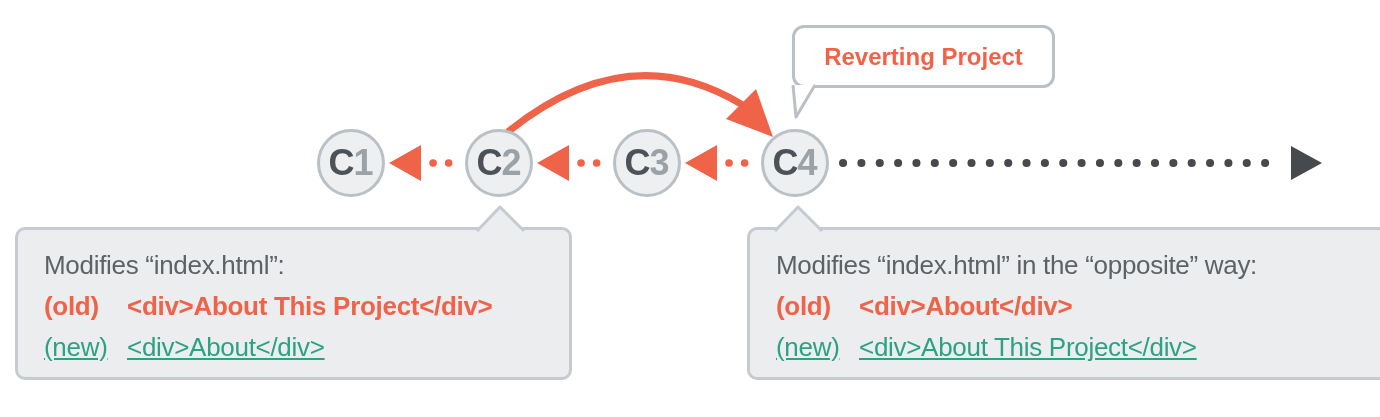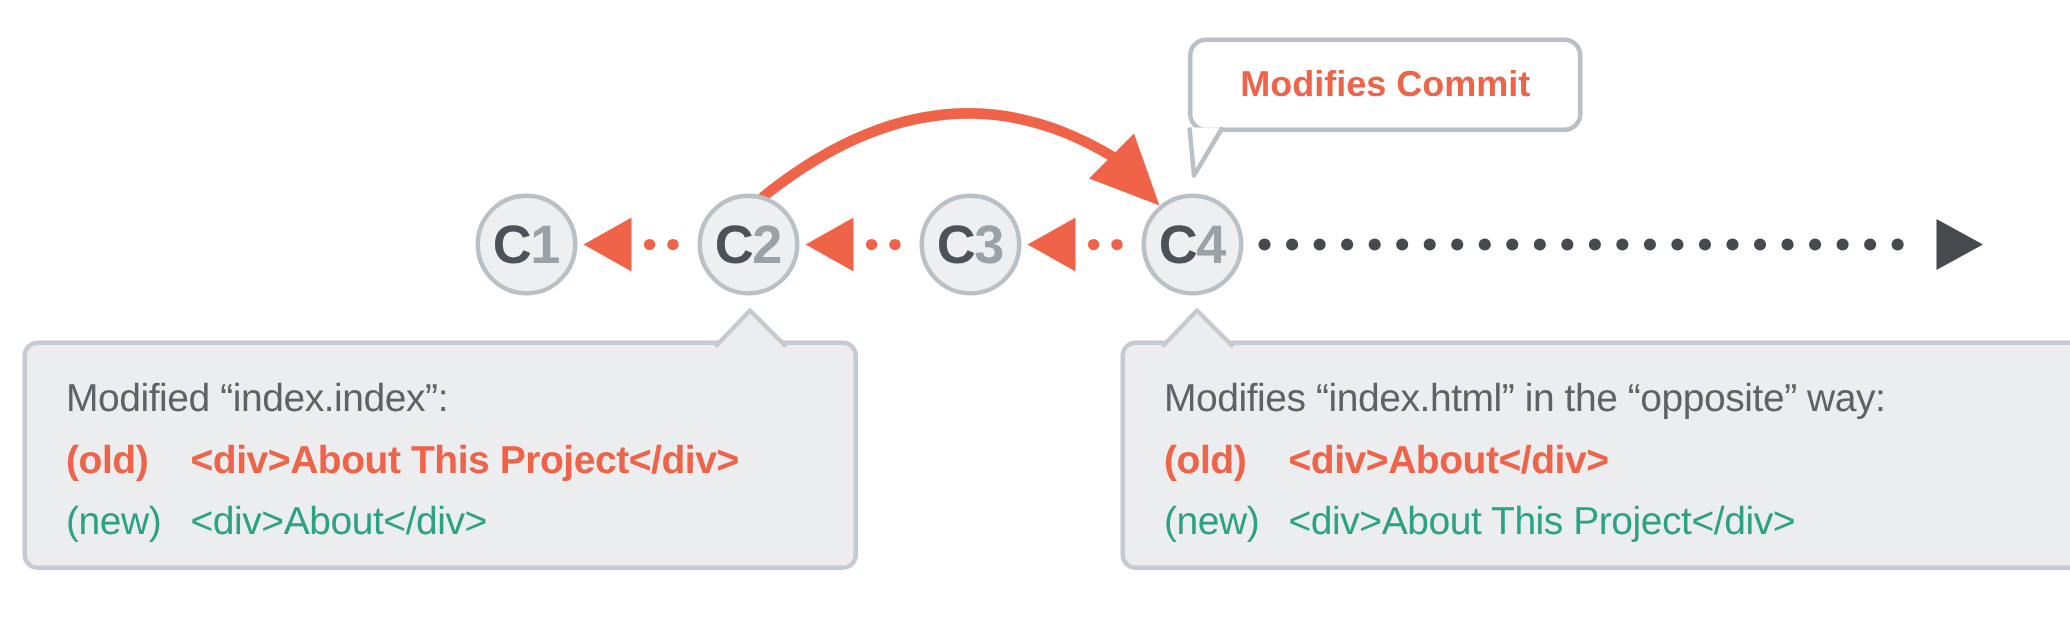--- a/index.html
+++ b/index.html
@@ -33,21 +33,21 @@
     position:absolute; top:227px; height:153px; box-sizing:border-box;
     background:var(--box-fill); border:3px solid var(--box-border); border-radius:10px;
     padding:15px 0 0 26px; z-index:2;
   }
   .callout-left  { left:15px;  width:557px; }
   .callout-right { left:747px; width:682px; }
   .callout .line { height:41px; display:flex; align-items:center; font-size:26px; letter-spacing:-0.3px; white-space:nowrap; }
   .callout .title { color:var(--text-gray); }
   .callout .lbl  { width:83px; flex:none; }
   .callout .old  { color:var(--accent-red);font-weight:bold; }
-  .callout .new  { color:var(--accent-green); }
+  .callout .new  { color:var(--accent-green);text-decoration:underline; }
 </style>
 </head>
 <body>
 
 <div class="canvas">
 
   <svg class="layer layer-behind" viewBox="0 0 1380 417">
 
     <g>
       <polygon points="389,163 421,145 421,181" style="fill:var(--accent-red)"></polygon>
@@ -84,25 +84,25 @@
   <div class="node node-c3">
     <span class="prefix">C</span>
       <span class="num">3</span>
   </div>
   <div class="node node-c4">
     <span class="prefix">C</span>
       <span class="num">4</span>
   </div>
 
   <div class="bubble">
-    <span class="bubble-label">Modifies Commit</span>
+    <span class="bubble-label">Reverting Project</span>
   </div>
 
   <div class="callout callout-left">
-    <div class="line title">Modified “index.index”:</div>
+    <div class="line title">Modifies “index.html”:</div>
     <div class="line old">
       <span class="lbl">(old)</span>
       <span class="code">&lt;div&gt;About This Project&lt;/div&gt;</span>
     </div>
     <div class="line new">
       <span class="lbl">(new)</span>
       <span class="code">&lt;div&gt;About&lt;/div&gt;</span>
     </div>
   </div>
 

